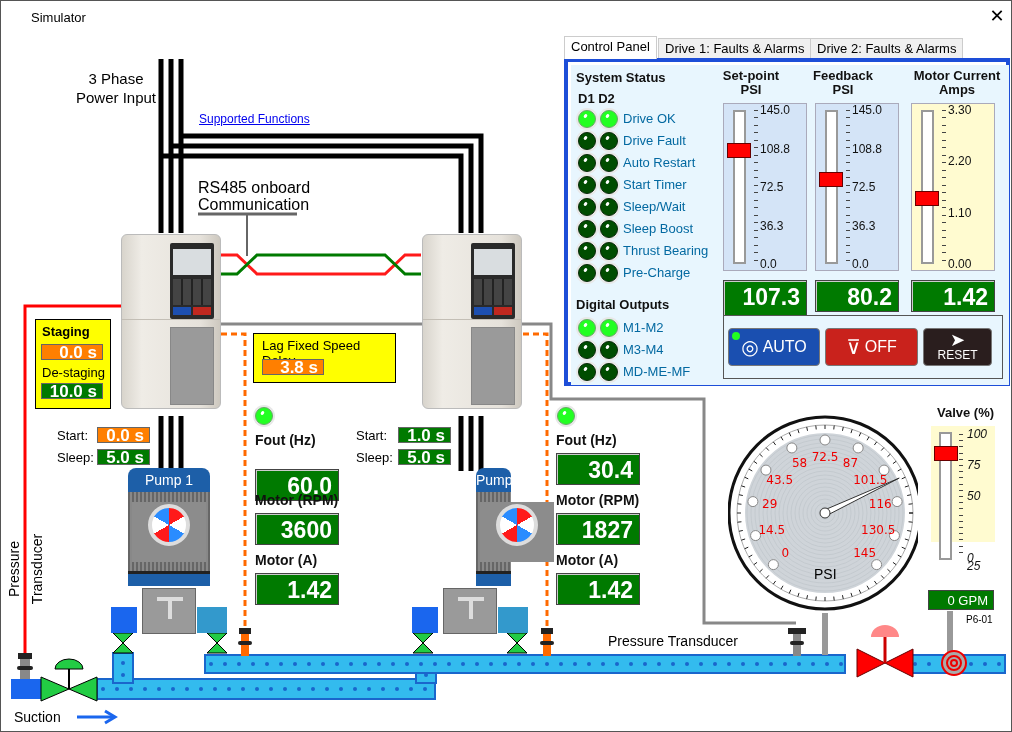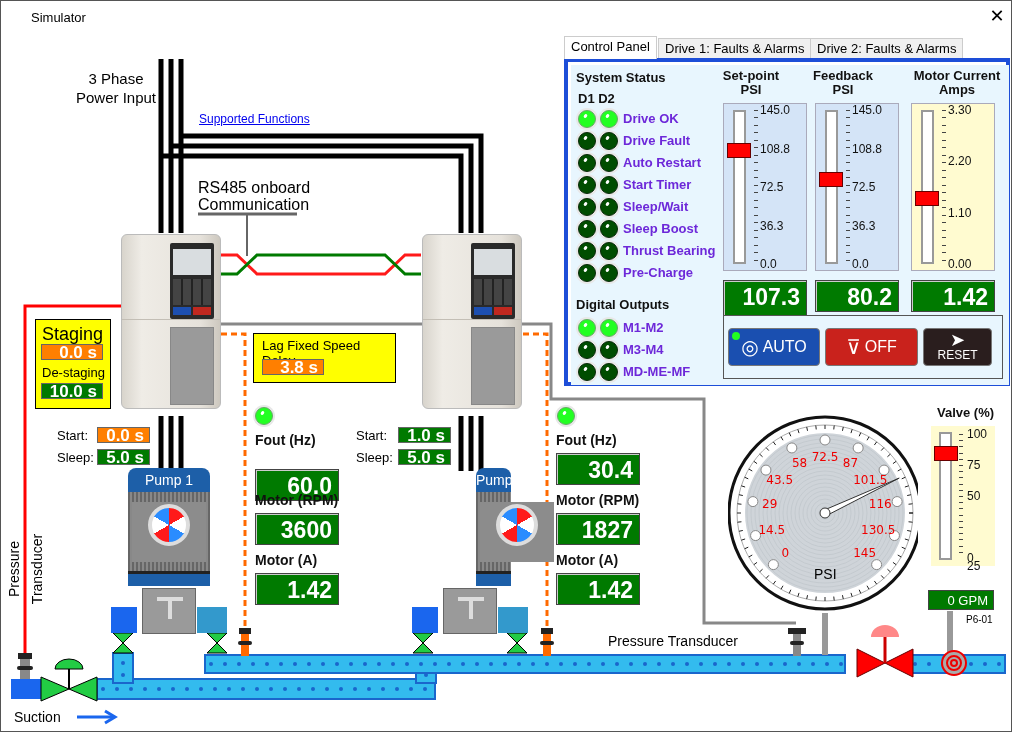--- a/index.html
+++ b/index.html
@@ -46,29 +46,29 @@
   .cp { position: absolute; left: 563px; top: 35px; width: 446px; height: 350px; }
   .tabs { position: absolute; left: 0; top: 0; height: 22px; }
   .tab { position: absolute; top: 2px; height: 20px; font-size: 13px; line-height: 19px; padding: 0 6px; background: #f0f0f0; border: 1px solid #ccc; border-bottom: none; cursor: pointer; white-space: nowrap; }
   .tab.active { top: 0; height: 23px; background: #fff; z-index: 2; }
   .cpbody { position: absolute; left: 0; top: 22px; width: 446px; height: 328px; background: #fff; border: 4px solid #1d4ed8; }
   .cpinner { position: absolute; left: 3px; top: 3px; width: 438px; height: 320px; background: #e8f6fe; }
   .h { position: absolute; font-size: 13px; font-weight: bold; color: #111; }
   .led { position: absolute; width: 18px; height: 18px; border-radius: 50%; background: #004d00; border: 1px solid #0a2a0a; box-shadow: 0 0 0 2px #e8e8e8; }
   .led.on { background: #22ff22; border-color: #6a6; }
   .led::after { content: ""; position: absolute; left: 5px; top: 3px; width: 3px; height: 4px; background: #fff; border-radius: 2px; transform: rotate(35deg); }
-  .srow { position: absolute; font-size: 13px; color: #6d28d9; font-weight: bold; }
+  .srow { position: absolute; font-size: 13px; color: #0369a1; }
   .slpanel { position: absolute; width: 84px; height: 168px; border: 1px solid #aab; }
   .track { position: absolute; left: 9px; top: 6px; width: 13px; height: 154px; background: #fff; border: 2px solid #999; }
   .thumb { position: absolute; left: 3px; width: 24px; height: 15px; background: #ff0000; border: 1px solid #600; cursor: pointer; }
   .tick { position: absolute; font-size: 12px; color: #111; }
   .ticks { position: absolute; left: 30px; top: 6px; width: 4px; height: 154px; background: repeating-linear-gradient(180deg,#444 0 1px,transparent 1px 7.5px); }
   .btnbox { position: absolute; left: 152px; top: 250px; width: 280px; height: 64px; border: 1px solid #555; background: #e8f6fe; }
   .btn { position: absolute; top: 12px; height: 38px; border-radius: 4px; color: #fff; font-size: 16px; cursor: pointer; border: 1px solid #777; display: flex; align-items: center; justify-content: center; gap: 4px; }
-  .valve { position: absolute; left: 930px; top: 425px; width: 64px; height: 140px; background: #fffbd0; }
+  .valve { position: absolute; left: 930px; top: 425px; width: 64px; height: 116px; background: #fffbd0; font-style: italic; }
 </style>
 </head>
 <body>
 
 <div class="win">
   <div class="title">Simulator</div>
   <div class="close"><span>✕</span></div>
 
   <svg class="canvas" width="1012" height="732">
 
@@ -290,21 +290,21 @@
         <div class="lcd"></div>
         <div class="keys"></div>
         <div class="ak"></div>
         <div class="ok"></div>
       </div>
     <div class="lower"></div>
     <div class="panel"></div>
   </div>
 
   <div class="ybox" style="left:34px;top:318px;width:76px;height:90px;">
-    <div class="abs" style="left:6px;top:4px;font-size:18px;">Staging</div>
+    <div class="abs" style="left:6px;top:4px;font-size:13px;font-weight:bold;">Staging</div>
     <div class="vbox orange" style="left:5px;top:24px;width:62px;">0.0 s</div>
     <div class="abs" style="left:6px;top:45px;font-size:13px;">De-staging</div>
     <div class="vbox green" style="left:5px;top:63px;width:62px;">10.0 s</div>
   </div>
 
   <div class="ybox" style="left:252px;top:332px;width:143px;height:50px;">
     <div class="abs" style="left:8px;top:4px;font-size:13px;">Lag Fixed Speed Delay</div>
     <div class="vbox orange" style="left:8px;top:25px;width:62px;">3.8 s</div>
   </div>
 

